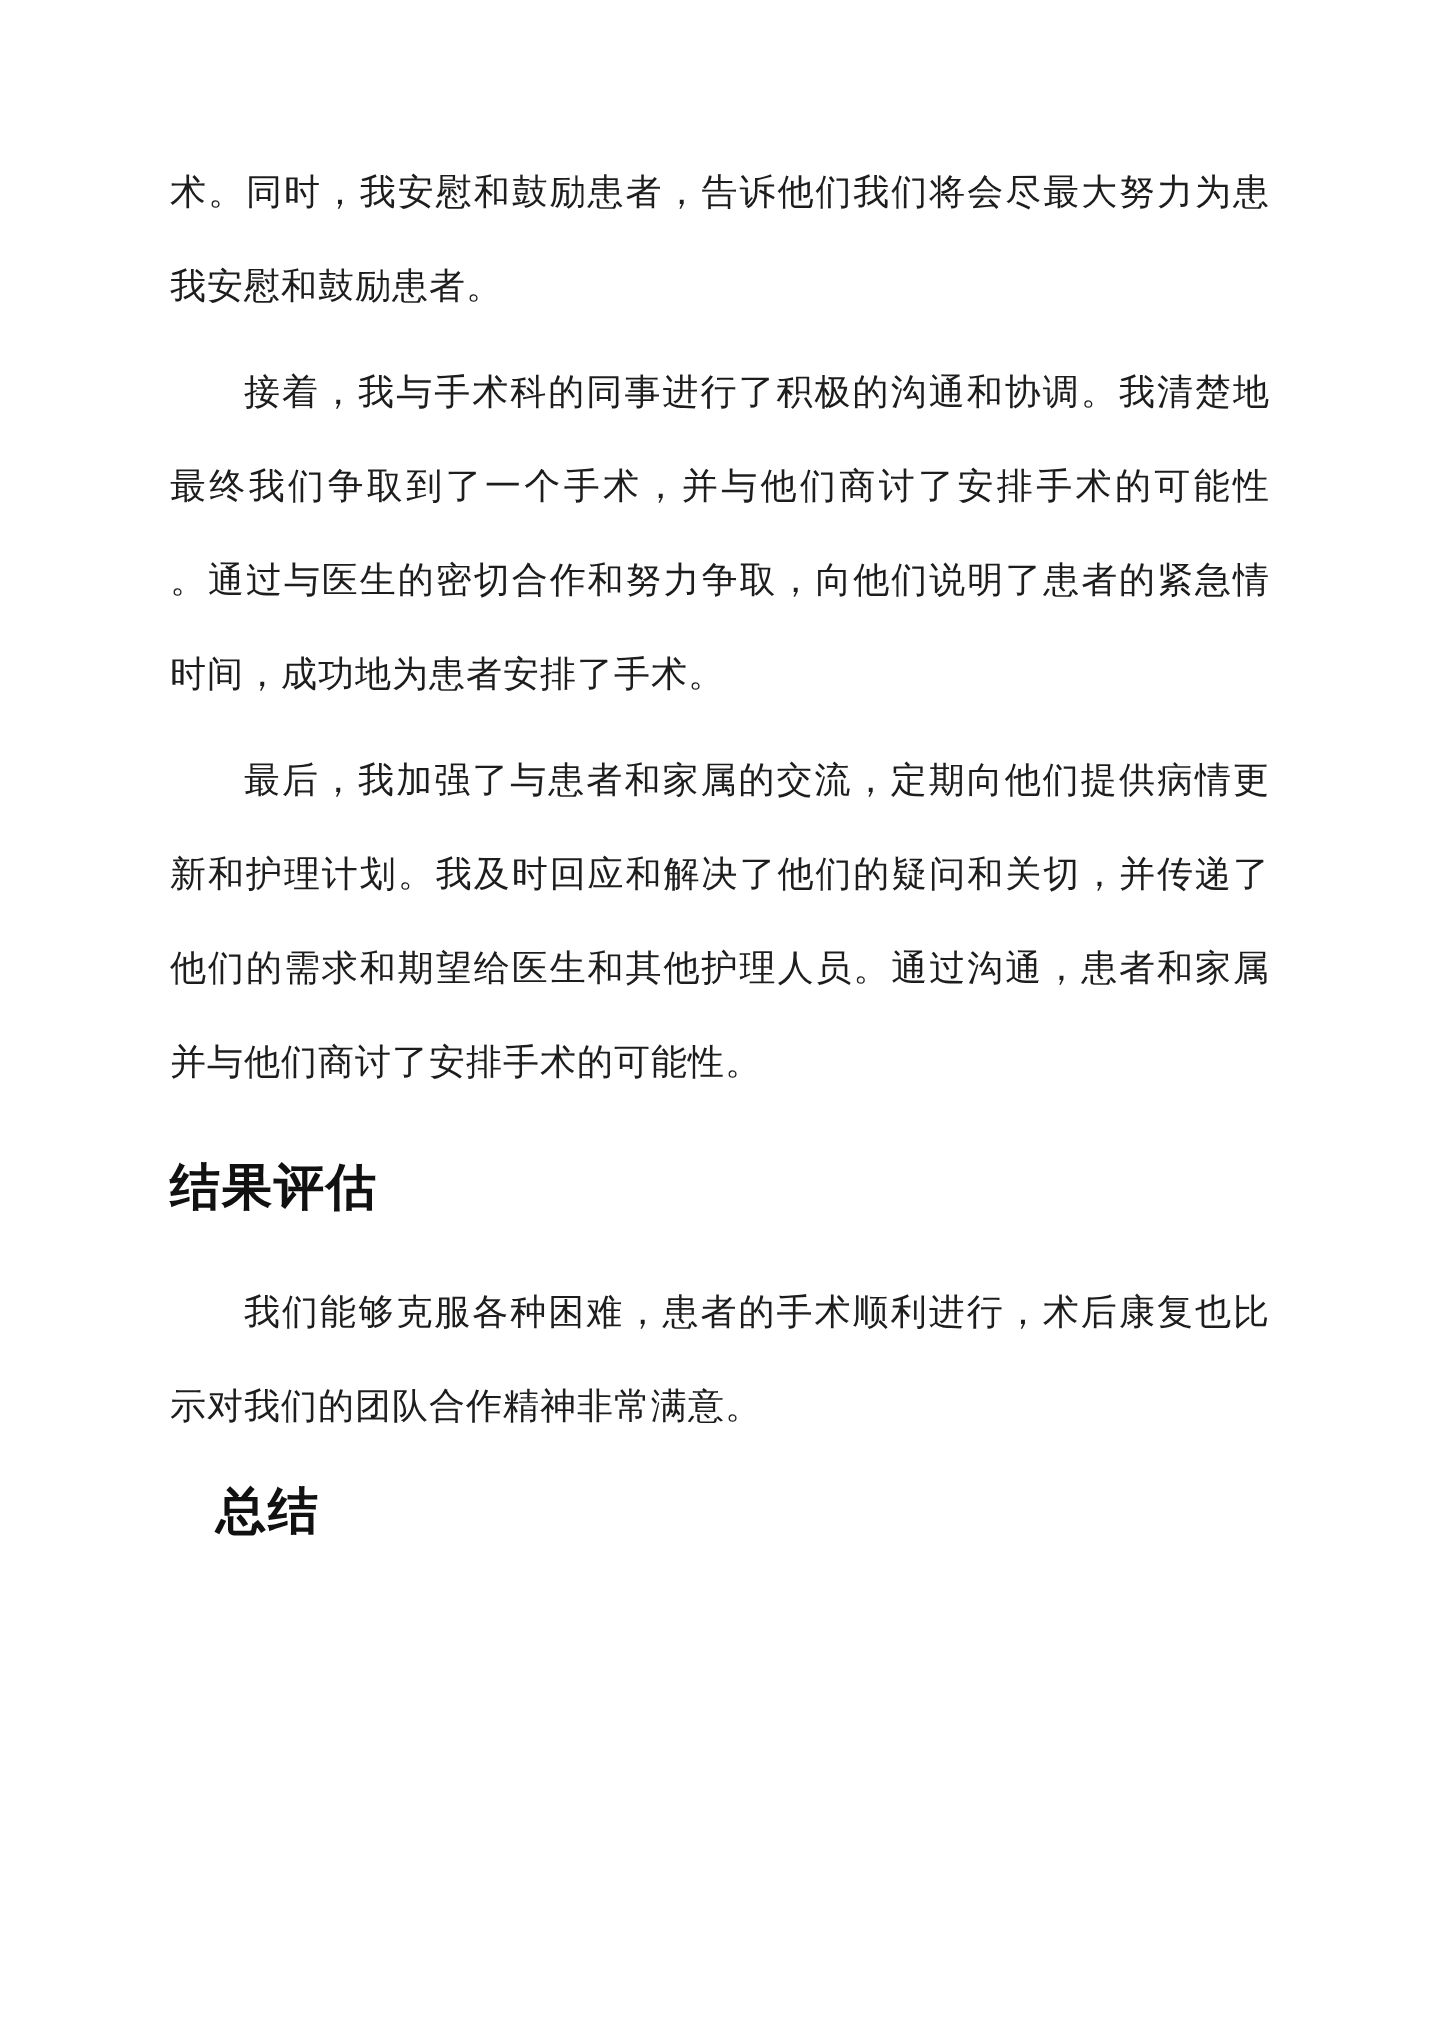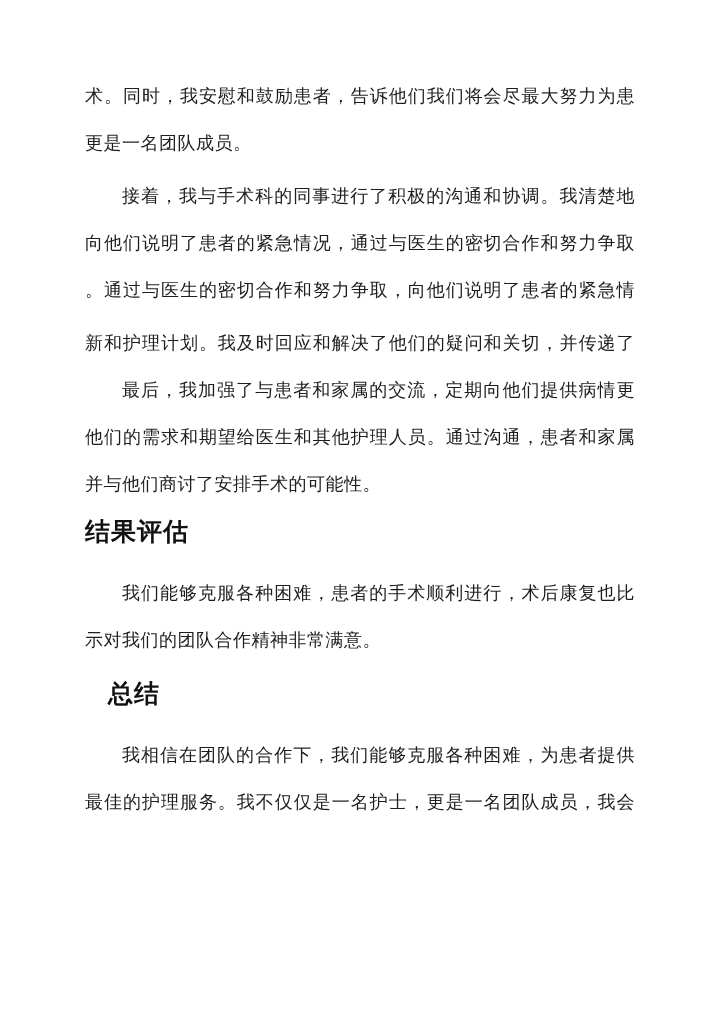--- a/index.html
+++ b/index.html
@@ -40,54 +40,51 @@
   .heading {
     font-size: 25px;
     line-height: 36px;
     height: 36px;
     font-weight: 700;
     letter-spacing: 1px;
     margin: 0;
     color: #111111;
   }
   .mt-para   { margin-top: 6px; }
-  .mt-h1     { margin-top: 6px; }
+  .mt-h1     { margin-top: 22px; }
   .mt-h2     { margin-top: 12px; margin-left: 23px; }
   .mt-afterh { margin-top: 20px; }
 </style>
 </head>
 <body>
 
 <div class="page">
 
   <div class="para">
     <div class="line just">术。同时，我安慰和鼓励患者，告诉他们我们将会尽最大努力为患</div>
-    <div class="line">更是一名团队成员。</div>
+    <div class="line">我安慰和鼓励患者。</div>
   </div>
 
   <div class="para mt-para">
     <div class="line just ind">接着，我与手术科的同事进行了积极的沟通和协调。我清楚地</div>
-    <div class="line just">向他们说明了患者的紧急情况，通过与医生的密切合作和努力争取</div>
+    <div class="line just">最终我们争取到了一个手术，并与他们商讨了安排手术的可能性</div>
     <div class="line just">。通过与医生的密切合作和努力争取，向他们说明了患者的紧急情况</div>
+    <div class="line">时间，成功地为患者安排了手术。</div>
   </div>
 
   <div class="para mt-para">
+    <div class="line just ind">最后，我加强了与患者和家属的交流，定期向他们提供病情更</div>
     <div class="line just">新和护理计划。我及时回应和解决了他们的疑问和关切，并传递了</div>
-    <div class="line just ind">最后，我加强了与患者和家属的交流，定期向他们提供病情更</div>
     <div class="line just">他们的需求和期望给医生和其他护理人员。通过沟通，患者和家属</div>
     <div class="line">并与他们商讨了安排手术的可能性。</div>
   </div>
 
   <div class="heading mt-h1">结果评估</div>
 
   <div class="para mt-afterh">
     <div class="line just ind">我们能够克服各种困难，患者的手术顺利进行，术后康复也比较</div>
     <div class="line">示对我们的团队合作精神非常满意。</div>
   </div>
 
   <div class="heading mt-h2">总结</div>
 
-  <div class="para mt-afterh">
-    <div class="line just ind">我相信在团队的合作下，我们能够克服各种困难，为患者提供</div>
-    <div class="line just">最佳的护理服务。我不仅仅是一名护士，更是一名团队成员，我会</div>
-  </div>
 
 </div>
 
 </body></html>

